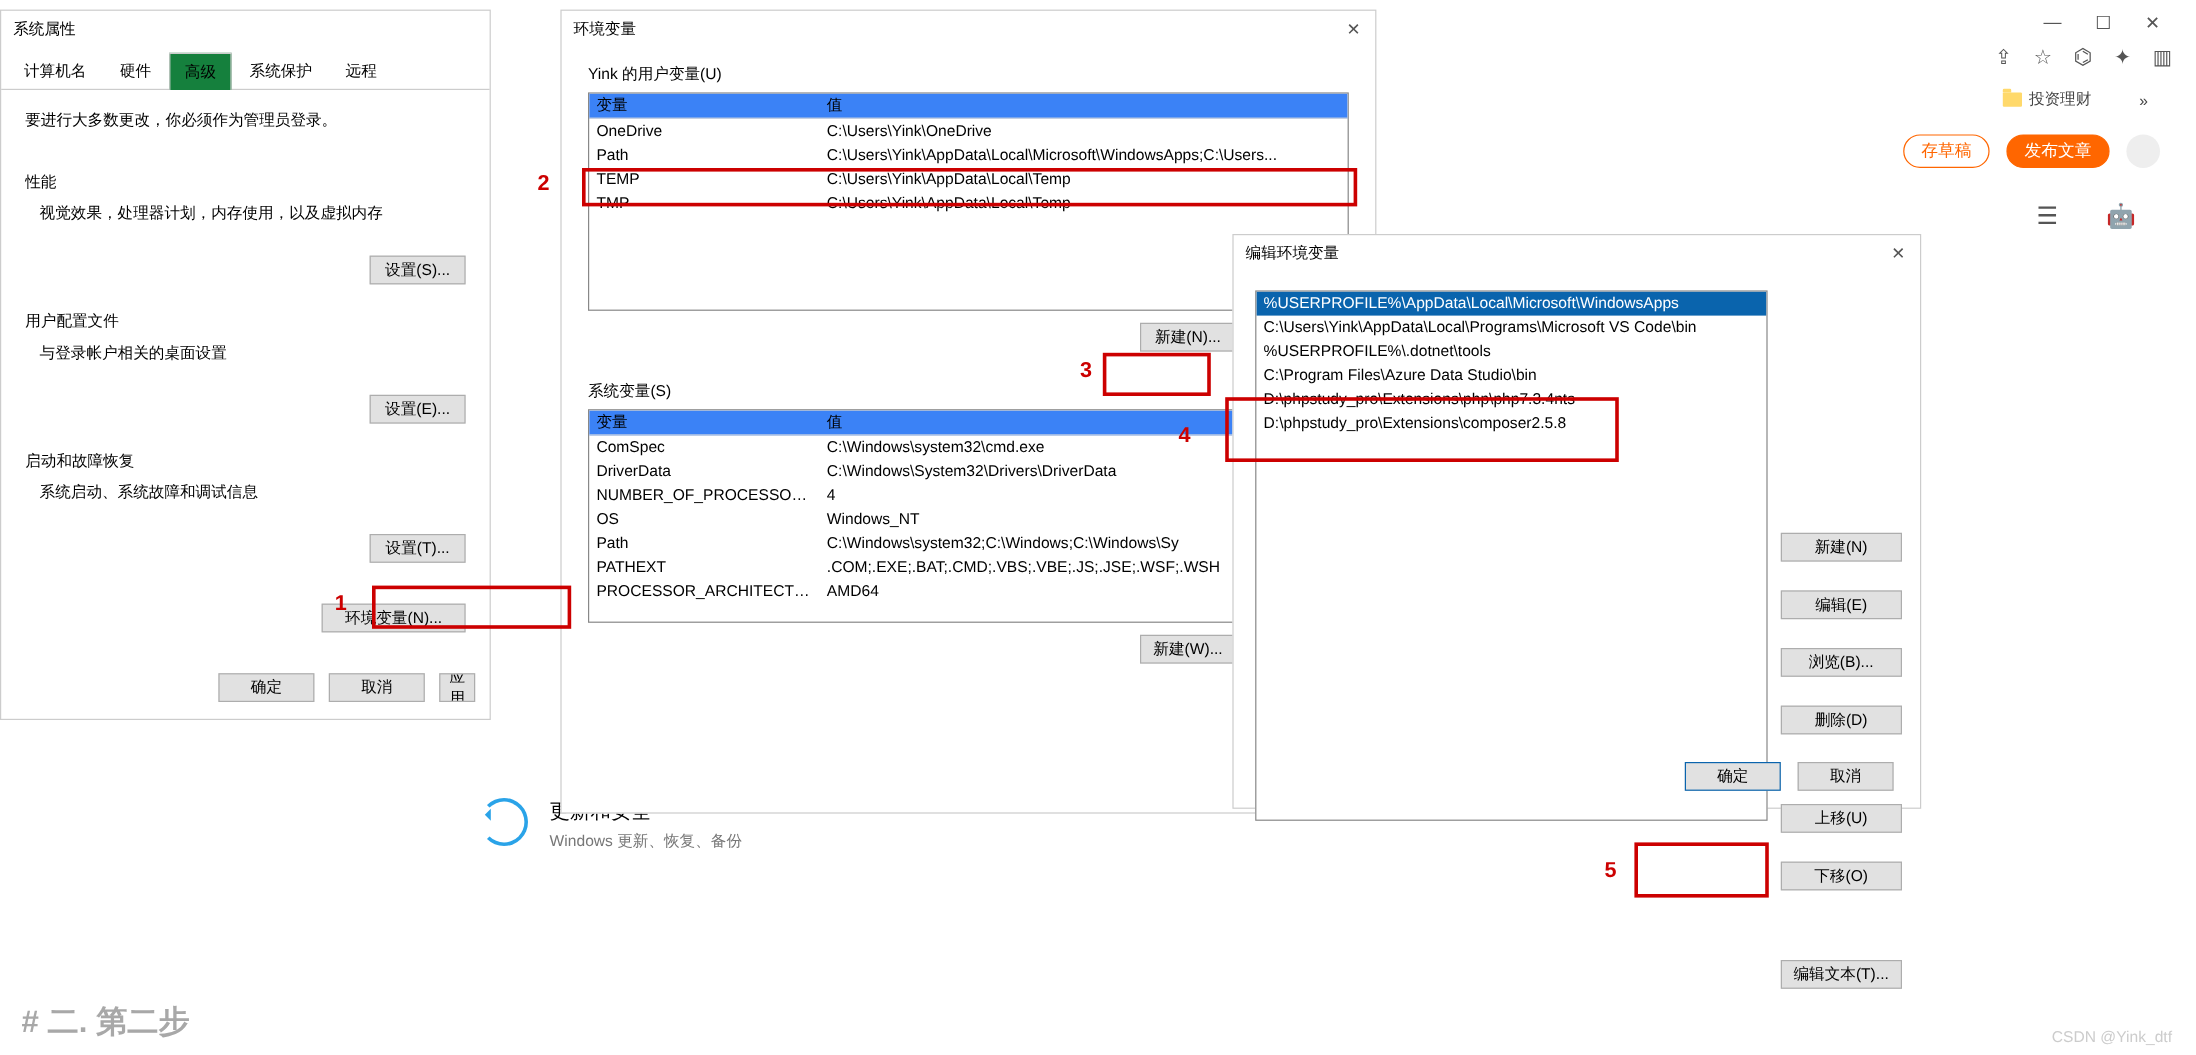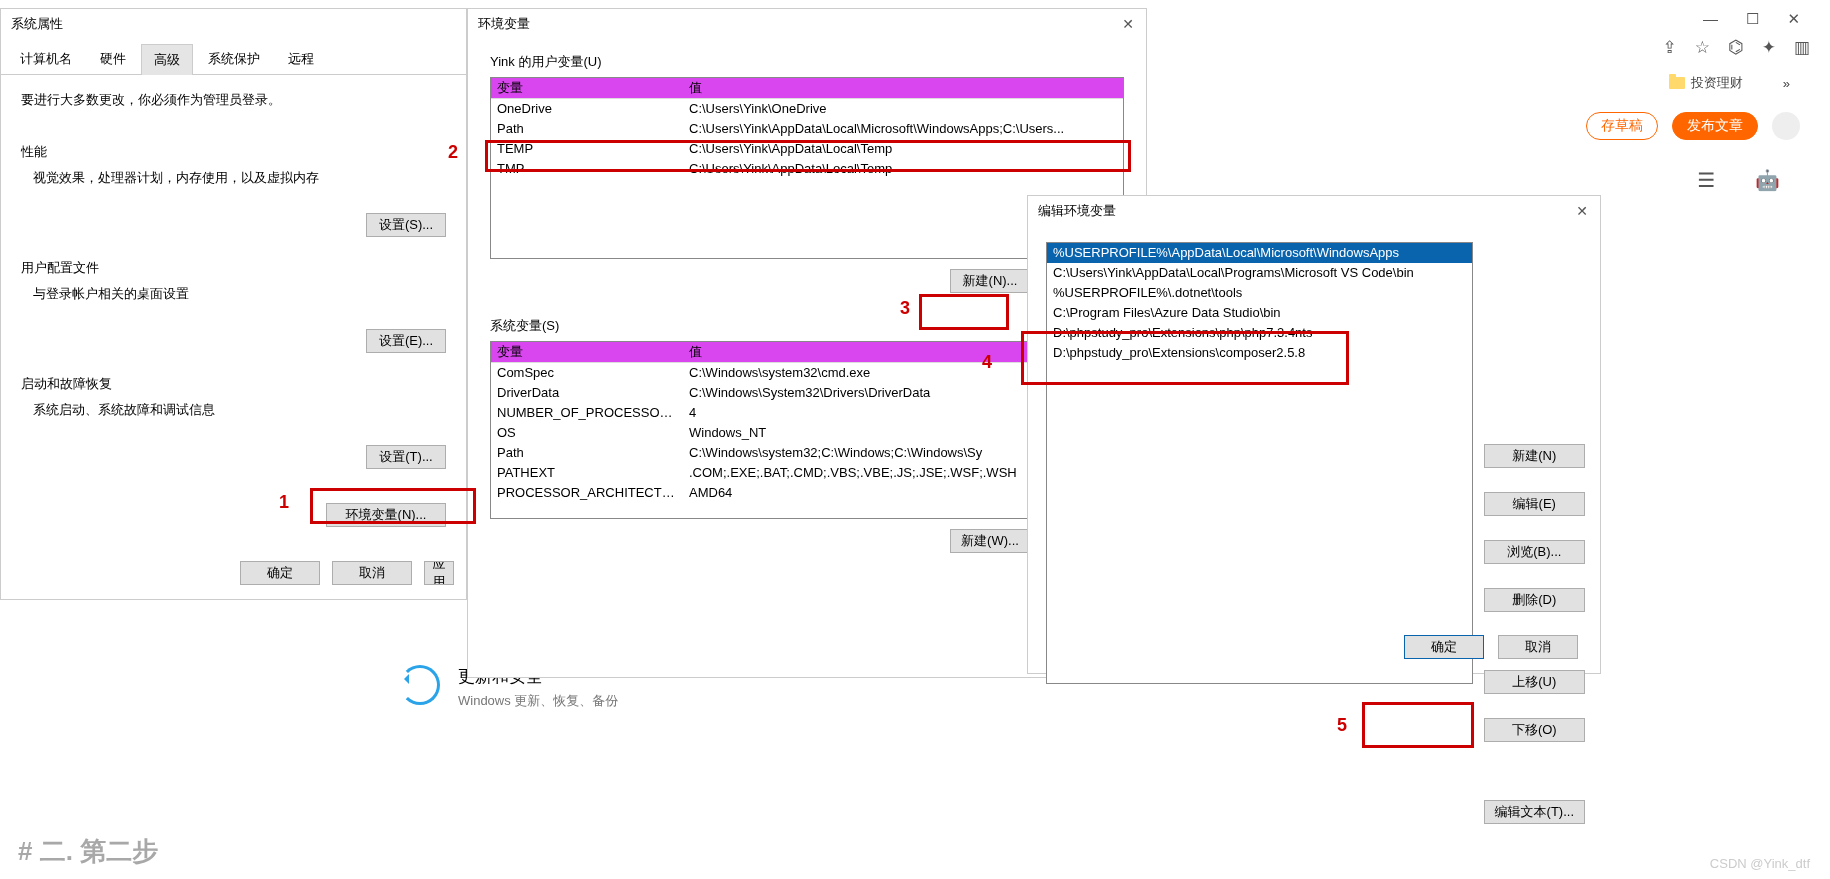--- a/index.html
+++ b/index.html
@@ -2,28 +2,28 @@
 <html><head>
 <meta charset="utf-8">
 <style>
   html,body{margin:0;padding:0;font-family:"Microsoft YaHei","Segoe UI",sans-serif;font-size:13px;color:#000;background:#fff;width:1830px;height:879px;overflow:hidden;}
   .abs{position:absolute;}
   .dialog{background:#fff;border:1px solid #ccc;box-sizing:border-box;}
   .titlebar{height:30px;line-height:30px;padding:0 10px;font-size:13px;position:relative;}
   .close-x{position:absolute;right:8px;top:5px;width:20px;height:20px;text-align:center;line-height:20px;color:#555;font-size:14px;}
   .tabstrip{display:flex;padding:4px 6px 0 6px;border-bottom:1px solid #ccc;}
   .tab{padding:6px 12px;border:1px solid transparent;border-bottom:none;margin-right:2px;}
-  .tab.active{border-color:#ccc;background:#e5e5e5;position:relative;top:1px;}
+  .tab.active{border-color:#ccc;background:#15803d;position:relative;top:1px;}
   .btn{display:inline-flex;align-items:center;justify-content:center;height:24px;min-width:80px;padding:0 10px;background:#e1e1e1;border:1px solid #adadad;font-size:13px;box-sizing:border-box;}
   .btn.wide{min-width:120px;}
   .note{color:#c00;font-weight:bold;font-size:18px;}
   .redbox{position:absolute;border:3px solid #c00;pointer-events:none;}
   .list{border:1px solid #888;background:#fff;overflow:hidden;font-size:13px;}
   .row{display:flex;height:20px;line-height:20px;}
-  .hdr{background:#d946ef;border-bottom:1px solid #ddd;}
+  .hdr{background:#3b82f6;border-bottom:1px solid #ddd;}
   .cell{padding:0 6px;white-space:nowrap;overflow:hidden;text-overflow:ellipsis;}
   .c-var{width:180px;}
   .c-val{flex:1;}
   .sel{background:#0a64ad;color:#fff;}
   .side-btns{position:absolute;right:15px;top:248px;display:flex;flex-direction:column;gap:24px;}
   .win-ctl{display:flex;gap:28px;color:#555;font-size:15px;}
   .folder{width:16px;height:12px;background:#ffd96b;border-radius:1px;position:relative;display:inline-block;vertical-align:middle;margin-right:6px;}
   .folder::before{content:"";position:absolute;top:-3px;left:0;width:7px;height:3px;background:#ffd96b;border-radius:1px 1px 0 0;}
   .pill{border:1px solid #f60;color:#f60;border-radius:16px;padding:4px 14px;font-size:14px;}
   .pill.solid{background:#f60;color:#fff;}
@@ -68,21 +68,21 @@
   <div>
     <div style="font-size:17px;">更新和安全</div>
     <div style="color:#777;margin-top:4px;">Windows 更新、恢复、备份</div>
   </div>
 </div>
 
 <div class="abs" style="left:18px;bottom:10px;font-size:26px;font-weight:bold;color:#a8a8a8;"># 二. 第二步</div>
 
 <div class="watermark">CSDN @Yink_dtf</div>
 
-<div class="dialog abs" style="left:0;top:8px;width:467px;height:592px;">
+<div class="dialog abs" style="left:0;top:8px;width:409px;height:592px;">
   <div class="titlebar">系统属性</div>
   <div class="tabstrip">
     <div class="tab">计算机名</div>
     <div class="tab">硬件</div>
     <div class="tab active">高级</div>
     <div class="tab">系统保护</div>
     <div class="tab">远程</div>
   </div>
   <div style="padding:16px 20px 0 20px;">
     <div>要进行大多数更改，你必须作为管理员登录。</div>

